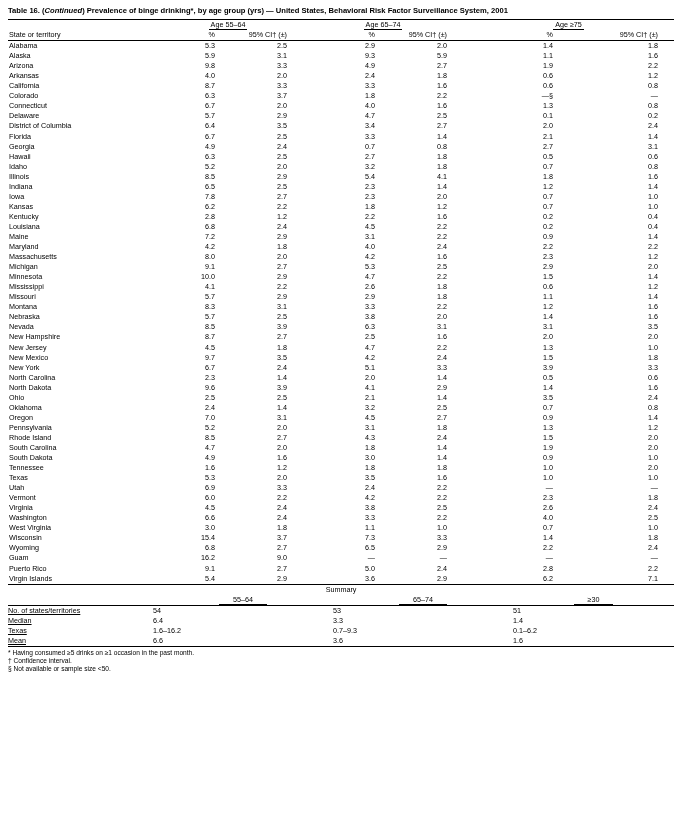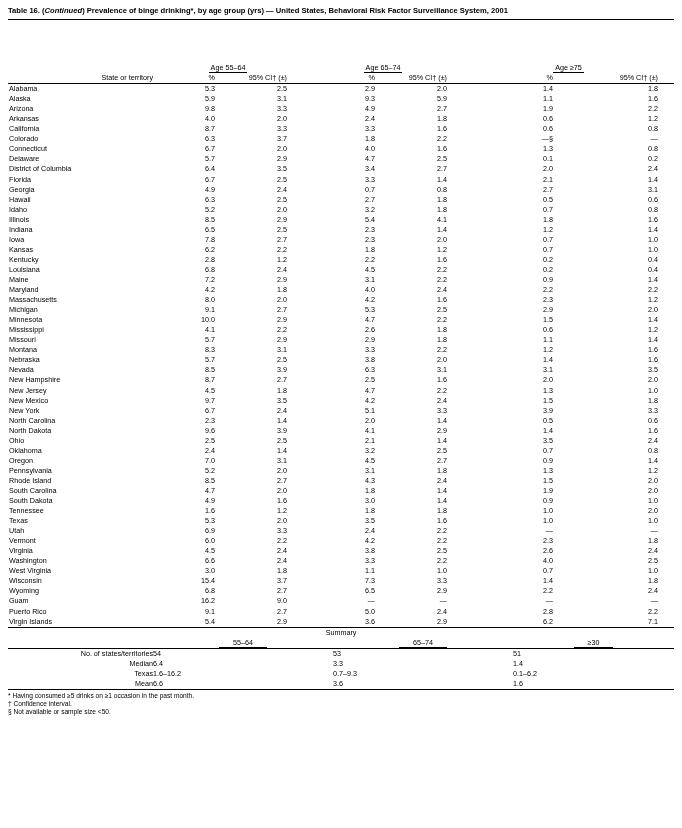--- a/index.html
+++ b/index.html
@@ -46,48 +46,47 @@
   .grp-head {
     text-align: center;
     font-weight: bold;
     font-size: 7.2px;
   }
   .grp-head span.ul {
     display: inline-block;
     border-bottom: 0.7px solid #000;
     padding: 0 2px 0 2px;
     line-height: 9px;
-    margin-top: 43px;
   }
   .colhead {
     text-align: center;
     font-weight: bold;
   }
-  .colhead.left { text-align: right; }
+  .colhead.left { text-align: left; }
   .num { text-align: right; padding-right: 10px !important; }
   .num2 { text-align: right; padding-right: 16px !important; }
   .state { text-align: left; padding-left: 1px !important; }
   .sum-title {
     text-align: center;
     font-weight: bold;
     font-size: 7.2px;
     line-height: 11px;
     margin-top: 42px;
   }
   .sum-grp {
     text-align: center;
     font-weight: bold;
   }
   .sum-grp span.ul {
     display: inline-block;
     border-bottom: 0.7px solid #000;
     padding: 0 14px;
     line-height: 9px;
   }
-  .sum-lab { text-align: right; }
+  .sum-lab { text-align: left; text-decoration: underline; }
   .sum-val { text-align: left; }
   .footnotes {
     margin-top: 2px;
     font-size: 6.6px;
     line-height: 8.2px;
   }
   .footnotes div { white-space: nowrap; }
 </style>
 </head>
 <body>

